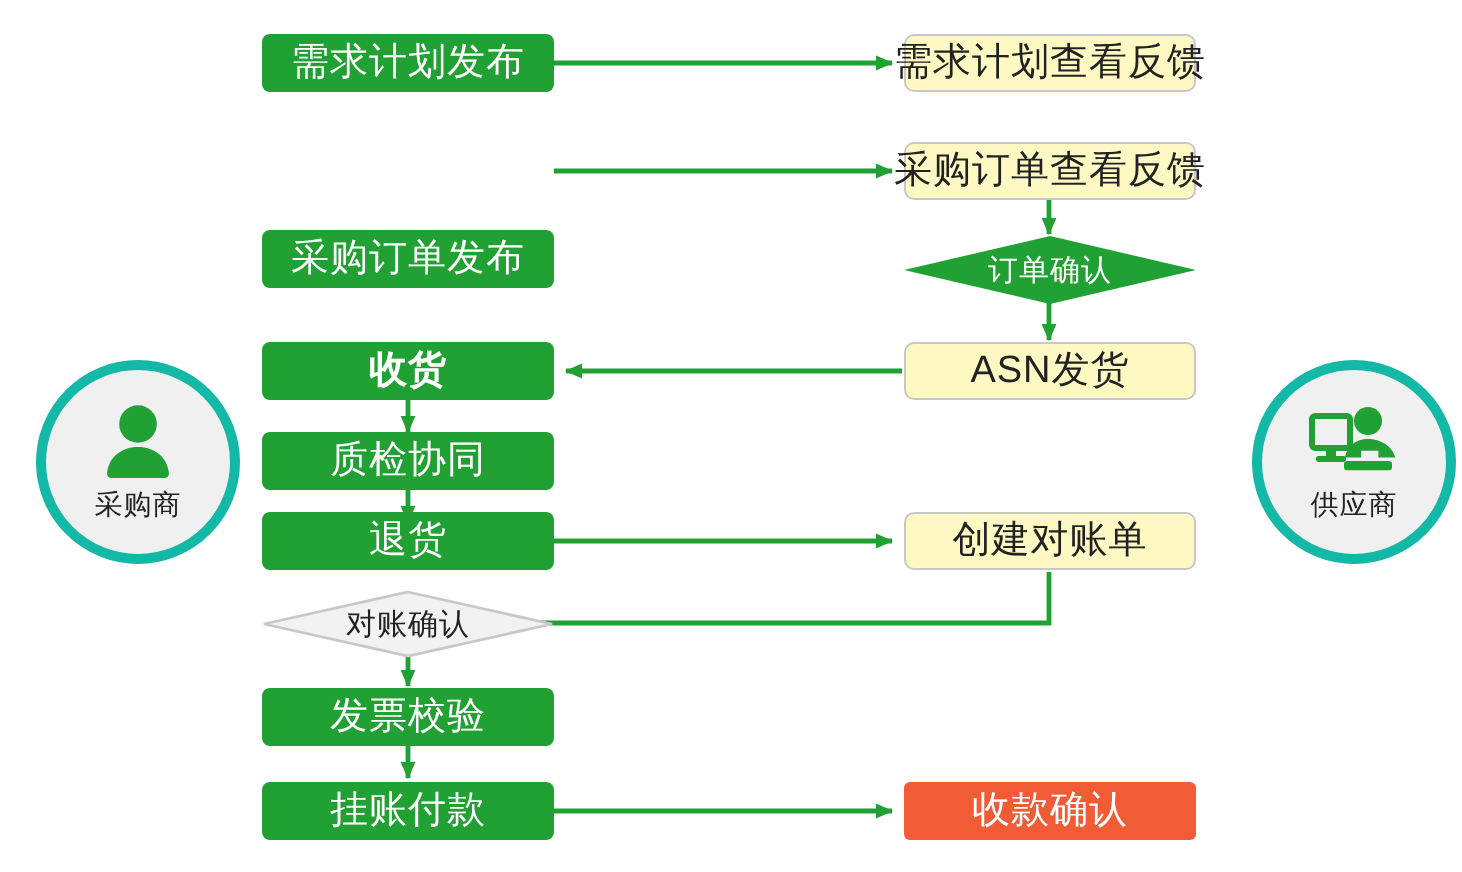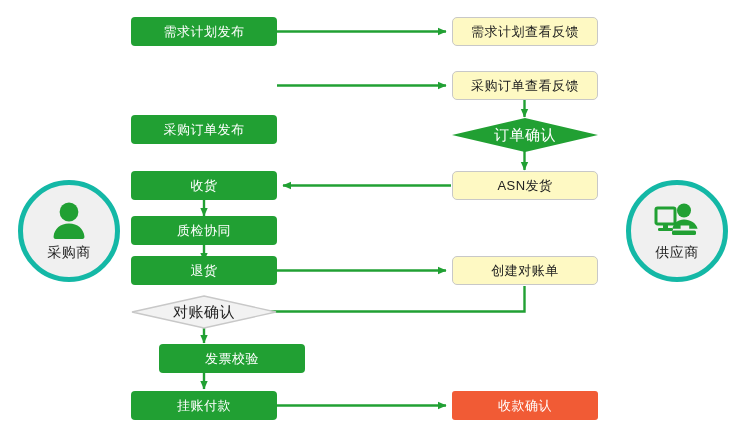--- a/index.html
+++ b/index.html
@@ -18,21 +18,21 @@
     overflow: hidden;
   }
 
   
   .node {
     position: absolute;
     box-sizing: border-box;
     display: flex;
     align-items: center;
     justify-content: center;
-    font-size: 13px;
+    font-size: 19px;
     line-height: 1;
     letter-spacing: 0.5px;
     white-space: nowrap;
     z-index: 3;
   }
   .node-green {
     background: #21a033;
     color: #ffffff;
     border-radius: 4px;
   }
@@ -192,34 +192,34 @@
 
   <div class="diamond diamond-green" style="left:452px; top:118px; width:146px; height:34px;">
     <svg width="146" height="34" viewBox="0 0 146 34">
       <polygon points="73,0 146,17 73,34 0,17" fill="#21a033"></polygon>
     </svg>
     <span class="dlabel">订单确认</span>
   </div>
 
   <div class="node node-gray" style="left:452px; top:171px; width:146px; height:29px;">ASN发货</div>
 
-  <div class="node node-green" style="left:131px; top:171px; width:146px; height:29px;">收货</div>
+  <div class="node node-green" style="left:131px; top:171px; width:146px; height:29px;font-weight:bold;">收货</div>
 
   <div class="node node-green" style="left:131px; top:216px; width:146px; height:29px;">质检协同</div>
 
   <div class="node node-green" style="left:131px; top:256px; width:146px; height:29px;">退货</div>
 
   <div class="node node-gray" style="left:452px; top:256px; width:146px; height:29px;">创建对账单</div>
 
   <div class="diamond diamond-gray" style="left:131px; top:295px; width:146px; height:34px;">
     <svg width="146" height="34" viewBox="0 0 146 34">
       <polygon points="73,1 145,17 73,33 1,17" fill="#f2f2f2" stroke="#c8c8c8" stroke-width="1.4"></polygon>
     </svg>
     <span class="dlabel">对账确认</span>
   </div>
 
-  <div class="node node-green" style="left:131px; top:344px; width:146px; height:29px;margin-left:28px;">发票校验</div>
+  <div class="node node-green" style="left:131px; top:344px; width:146px; height:29px;">发票校验</div>
 
   <div class="node node-green" style="left:131px; top:391px; width:146px; height:29px;">挂账付款</div>
 
   <div class="node node-orange" style="left:452px; top:391px; width:146px; height:29px;">收款确认</div>
 
 </div>
 
 </body></html>

